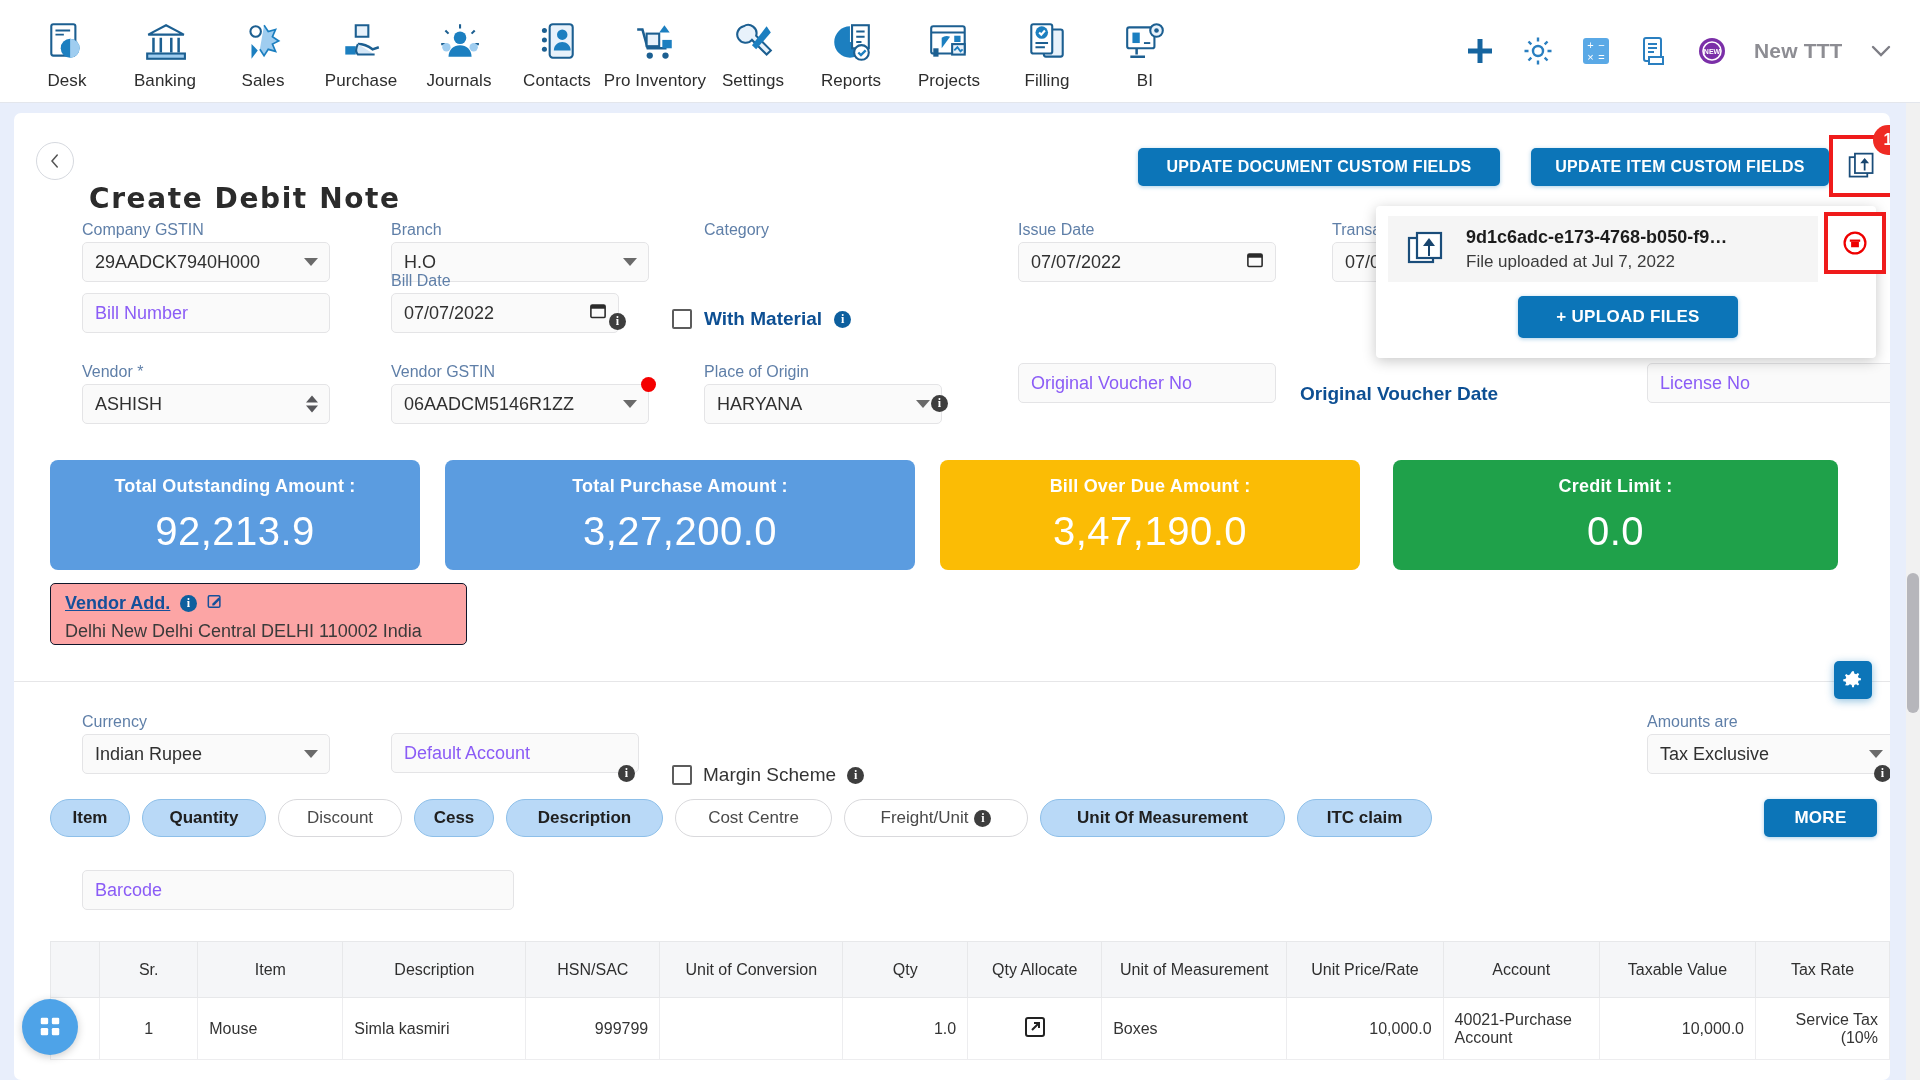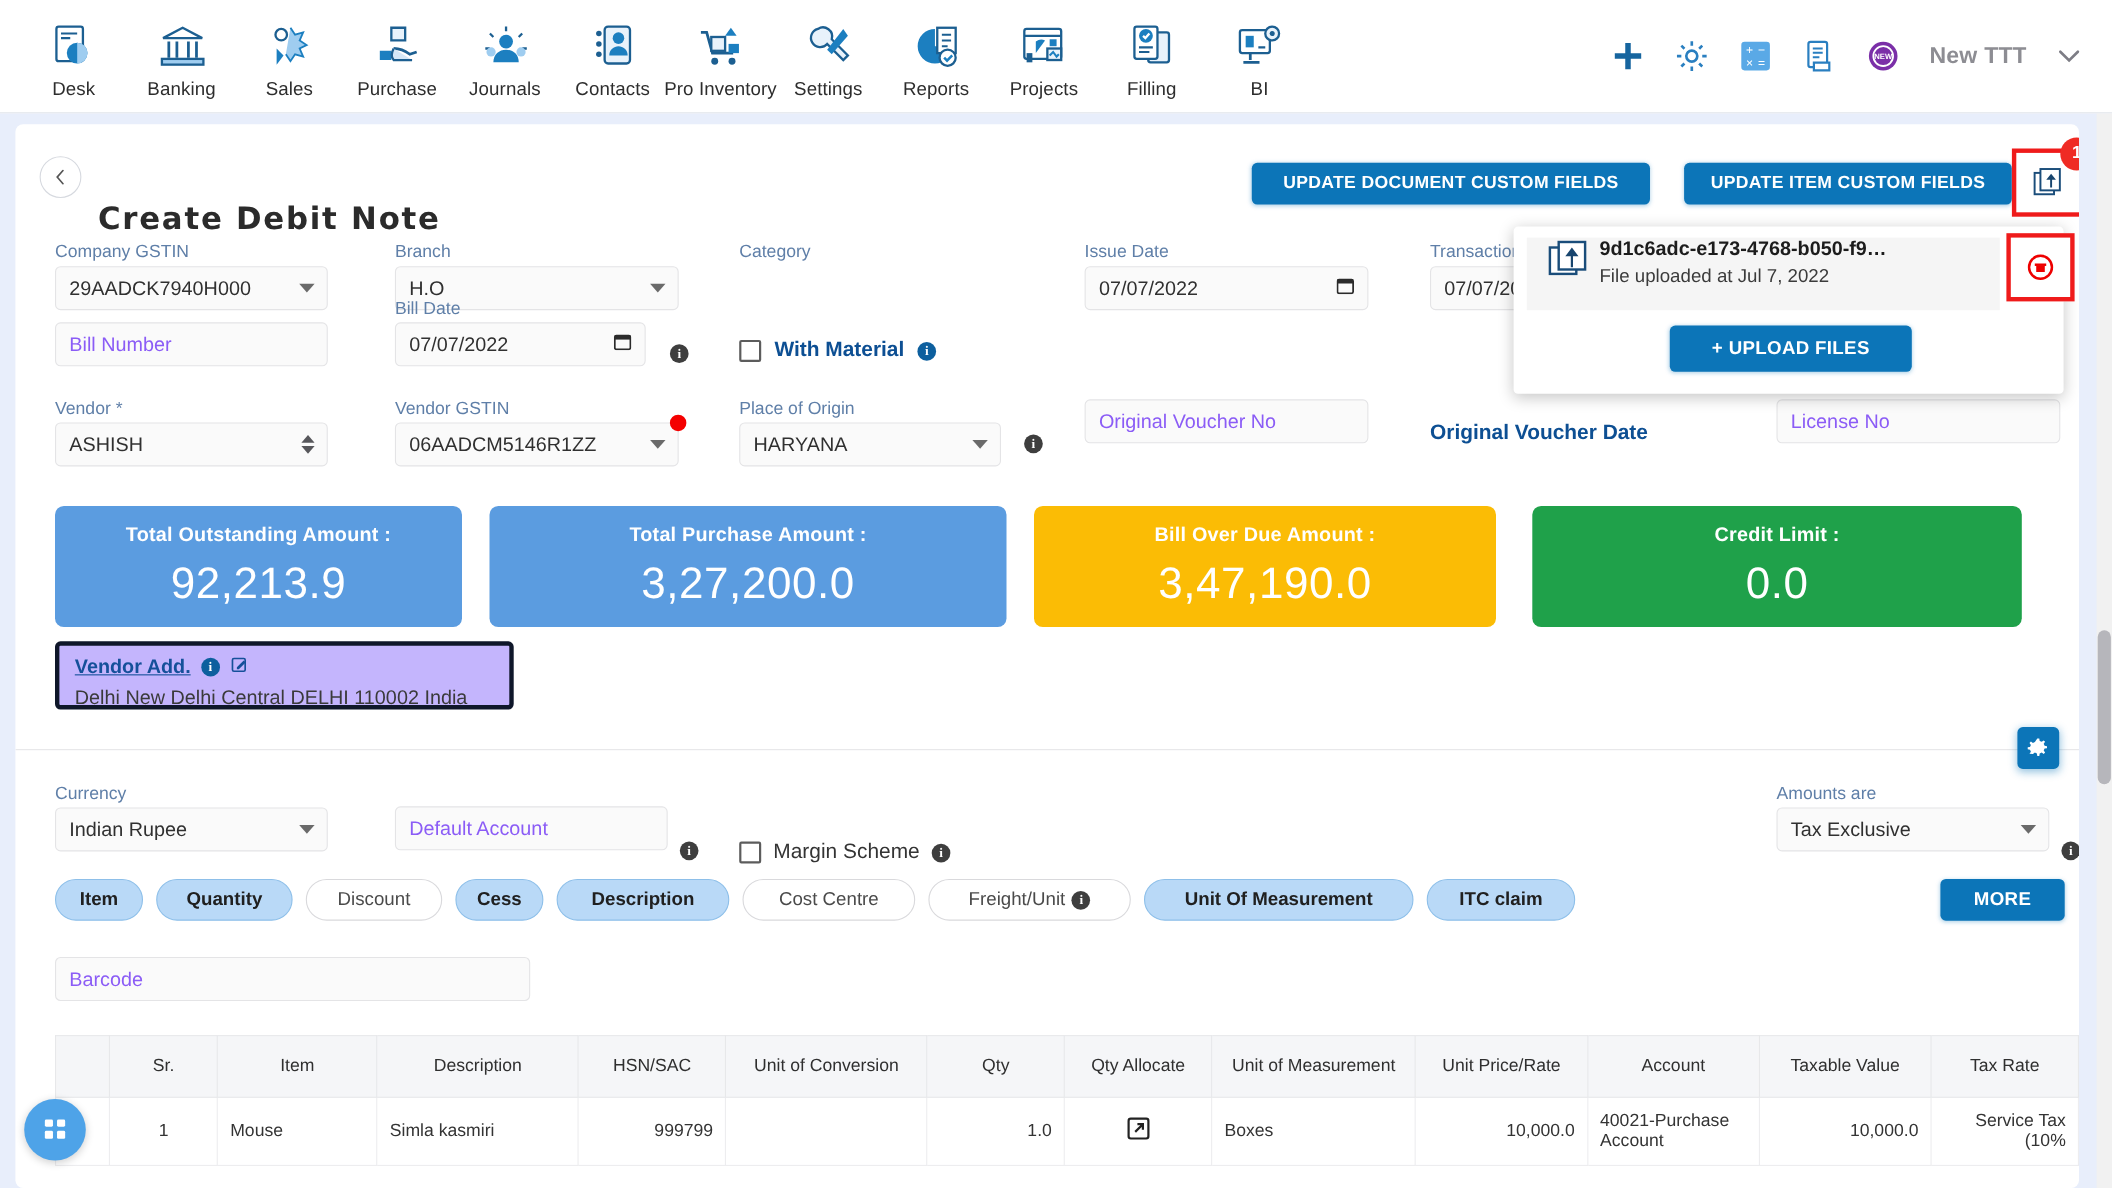--- a/index.html
+++ b/index.html
@@ -94,37 +94,37 @@
   
   .upload-pop {
     position: absolute; left: 1376px; top: 206px;
     width: 500px; height: 152px; background: #fff;
     border-radius: 4px; box-shadow: 0 3px 14px rgba(0,0,0,.22);
     z-index: 6;
   }
   .upload-file-row {
     position: absolute; left: 12px; top: 10px;
     width: 430px; height: 66px; background: #f5f5f5;
-    display: flex; align-items: flex-start; padding-left: 18px; gap: 8px;
+    display: flex; align-items: center; padding-left: 18px; gap: 20px;
   }
   .up-file-name { font-size: 18px; font-weight: bold; color: #1c1c1c; }
   .up-file-sub { font-size: 17px; color: #3b3b3b; margin-top: 4px; }
   .upload-del {
     position: absolute; left: 448px; top: 6px;
     width: 62px; height: 62px; border: 4px solid #ef1b1b;
     background: #fff; display: flex; align-items: center;
     justify-content: center; cursor: pointer;
   }
   .btn-upload-files {
     position: absolute; left: 142px; top: 90px;
     width: 220px; height: 42px; font-size: 17px;
   }
 
   
-  .fld { position: absolute; }
+  .fld { position: absolute; margin-left: 32px; }
   .fld-label {
     font-size: 16px; color: #5f7fa8; margin-bottom: 3px;
     white-space: nowrap;
   }
   .fld-box {
     background: #fafafa; border: 1px solid #e4e4e6;
     border-radius: 5px; height: 40px;
     display: flex; align-items: center; padding: 0 12px;
     font-size: 18px; color: #303030; position: relative;
   }
@@ -173,22 +173,22 @@
     position: absolute; height: 110px; border-radius: 8px;
     display: flex; flex-direction: column; align-items: center;
     justify-content: center; color: #fff;
   }
   .sum-t { font-size: 18px; font-weight: bold; letter-spacing: .2px; }
   .sum-v { font-size: 40px; margin-top: 12px; letter-spacing: .5px; }
 
   
   .vaddr {
     position: absolute; left: 36px; top: 583px;
-    width: 417px; height: 62px; background: #c4b5fd;
-    border: 4px solid #0f172a; border-radius: 5px;
+    width: 417px; height: 62px; background: #fca5a5;
+    border: 1px solid #0f172a; border-radius: 5px;
     padding: 9px 14px;
   }
   .vaddr-title {
     font-size: 18px; color: #15509a; font-weight: bold;
     text-decoration: underline; display: inline-block;
   }
   .vaddr-text { font-size: 18px; color: #3a3a3a; margin-top: 7px; }
 
   .hr {
     position: absolute; left: 0; top: 682px; width: 1876px;

